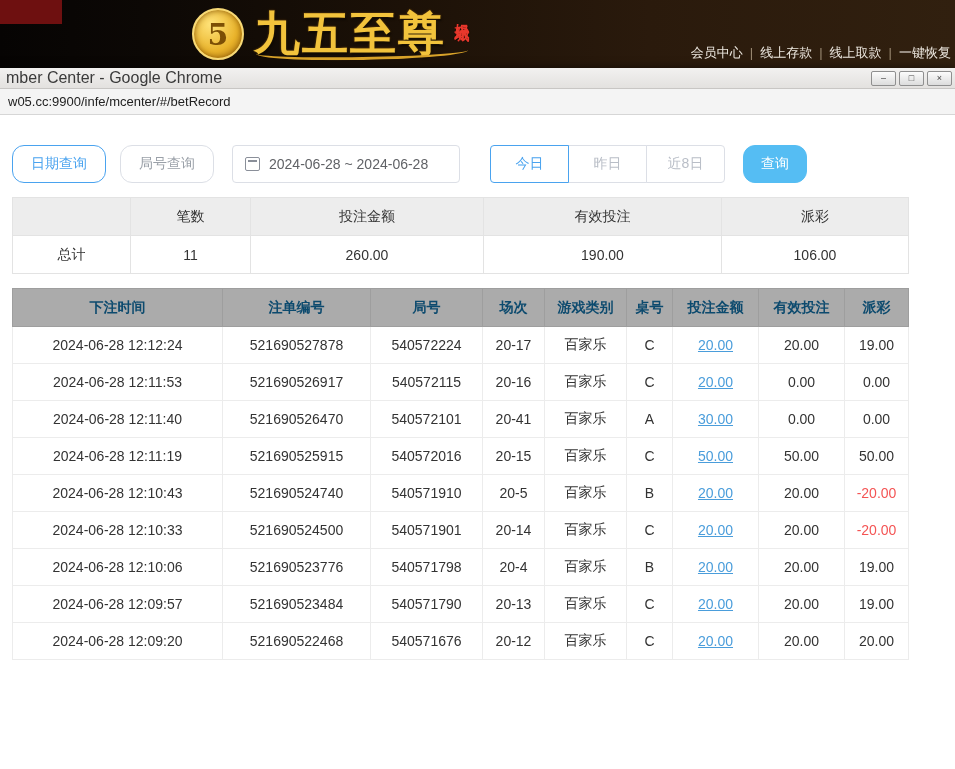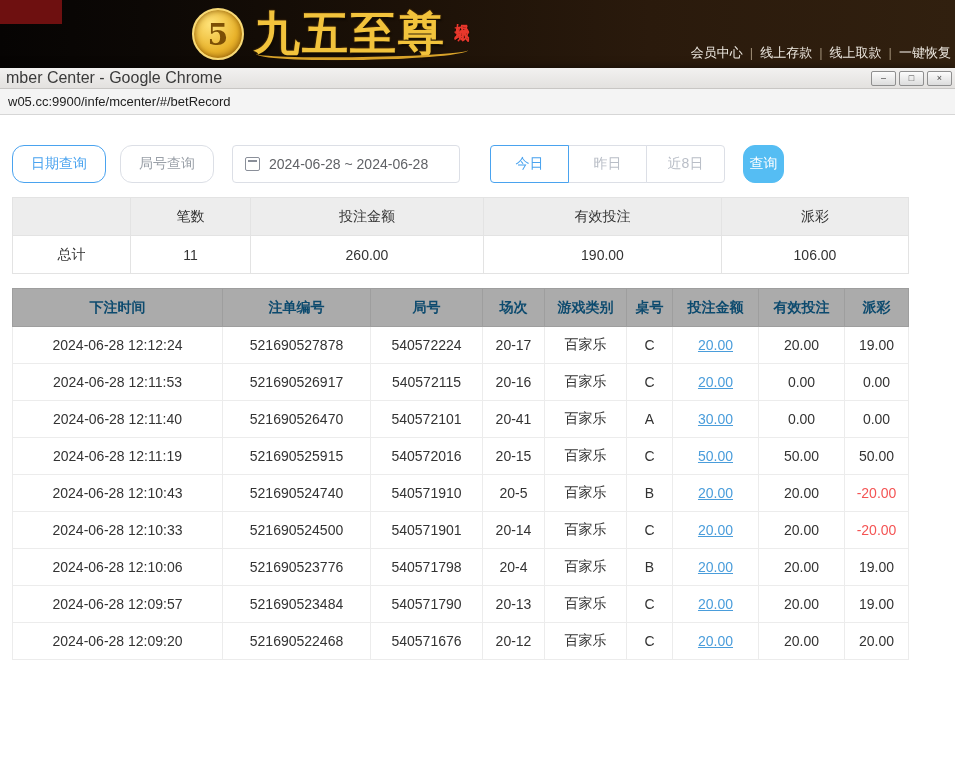--- a/index.html
+++ b/index.html
@@ -82,21 +82,21 @@
   }
   .cal-icon { width:15px; height:14px; border:1px solid #8a8f99; border-radius:2px; position:relative; flex:none; }
   .cal-icon::before { content:""; position:absolute; left:2px; right:2px; top:2px; height:2px; background:#8a8f99; }
   .btn-group { display:flex; }
   .btn-group .btn { border-radius:0; margin-left:-1px; width:79px; padding:0; color:#b9bec7; }
   .btn-group .btn:first-child { border-radius:4px 0 0 4px; margin-left:12px; }
   .btn-group .btn:last-child { border-radius:0 4px 4px 0; }
   .btn-group .btn.blue { position:relative; z-index:1; color:var(--accent-blue); border-color:var(--accent-blue); }
   .btn.solid {
     background:var(--search-button-blue); border:1px solid var(--search-button-blue);
-    color:#fff; width:41px; padding:0;
+    color:#fff; width:64px; padding:0;
   }
 
   table { border-collapse:collapse; table-layout:fixed; width:896px; font-size:14px; color:#333; }
   .summary-table { margin-top:14px; }
   .summary-table th, .summary-table td { border:1px solid #e3e3e3; height:38px; text-align:center; font-weight:normal; }
   .summary-table thead th { background:#ededed; color:#333; }
   .summary-table tbody td { background:#fff; }
 
   .bet-table { margin-top:14px; }
   .bet-table th {

